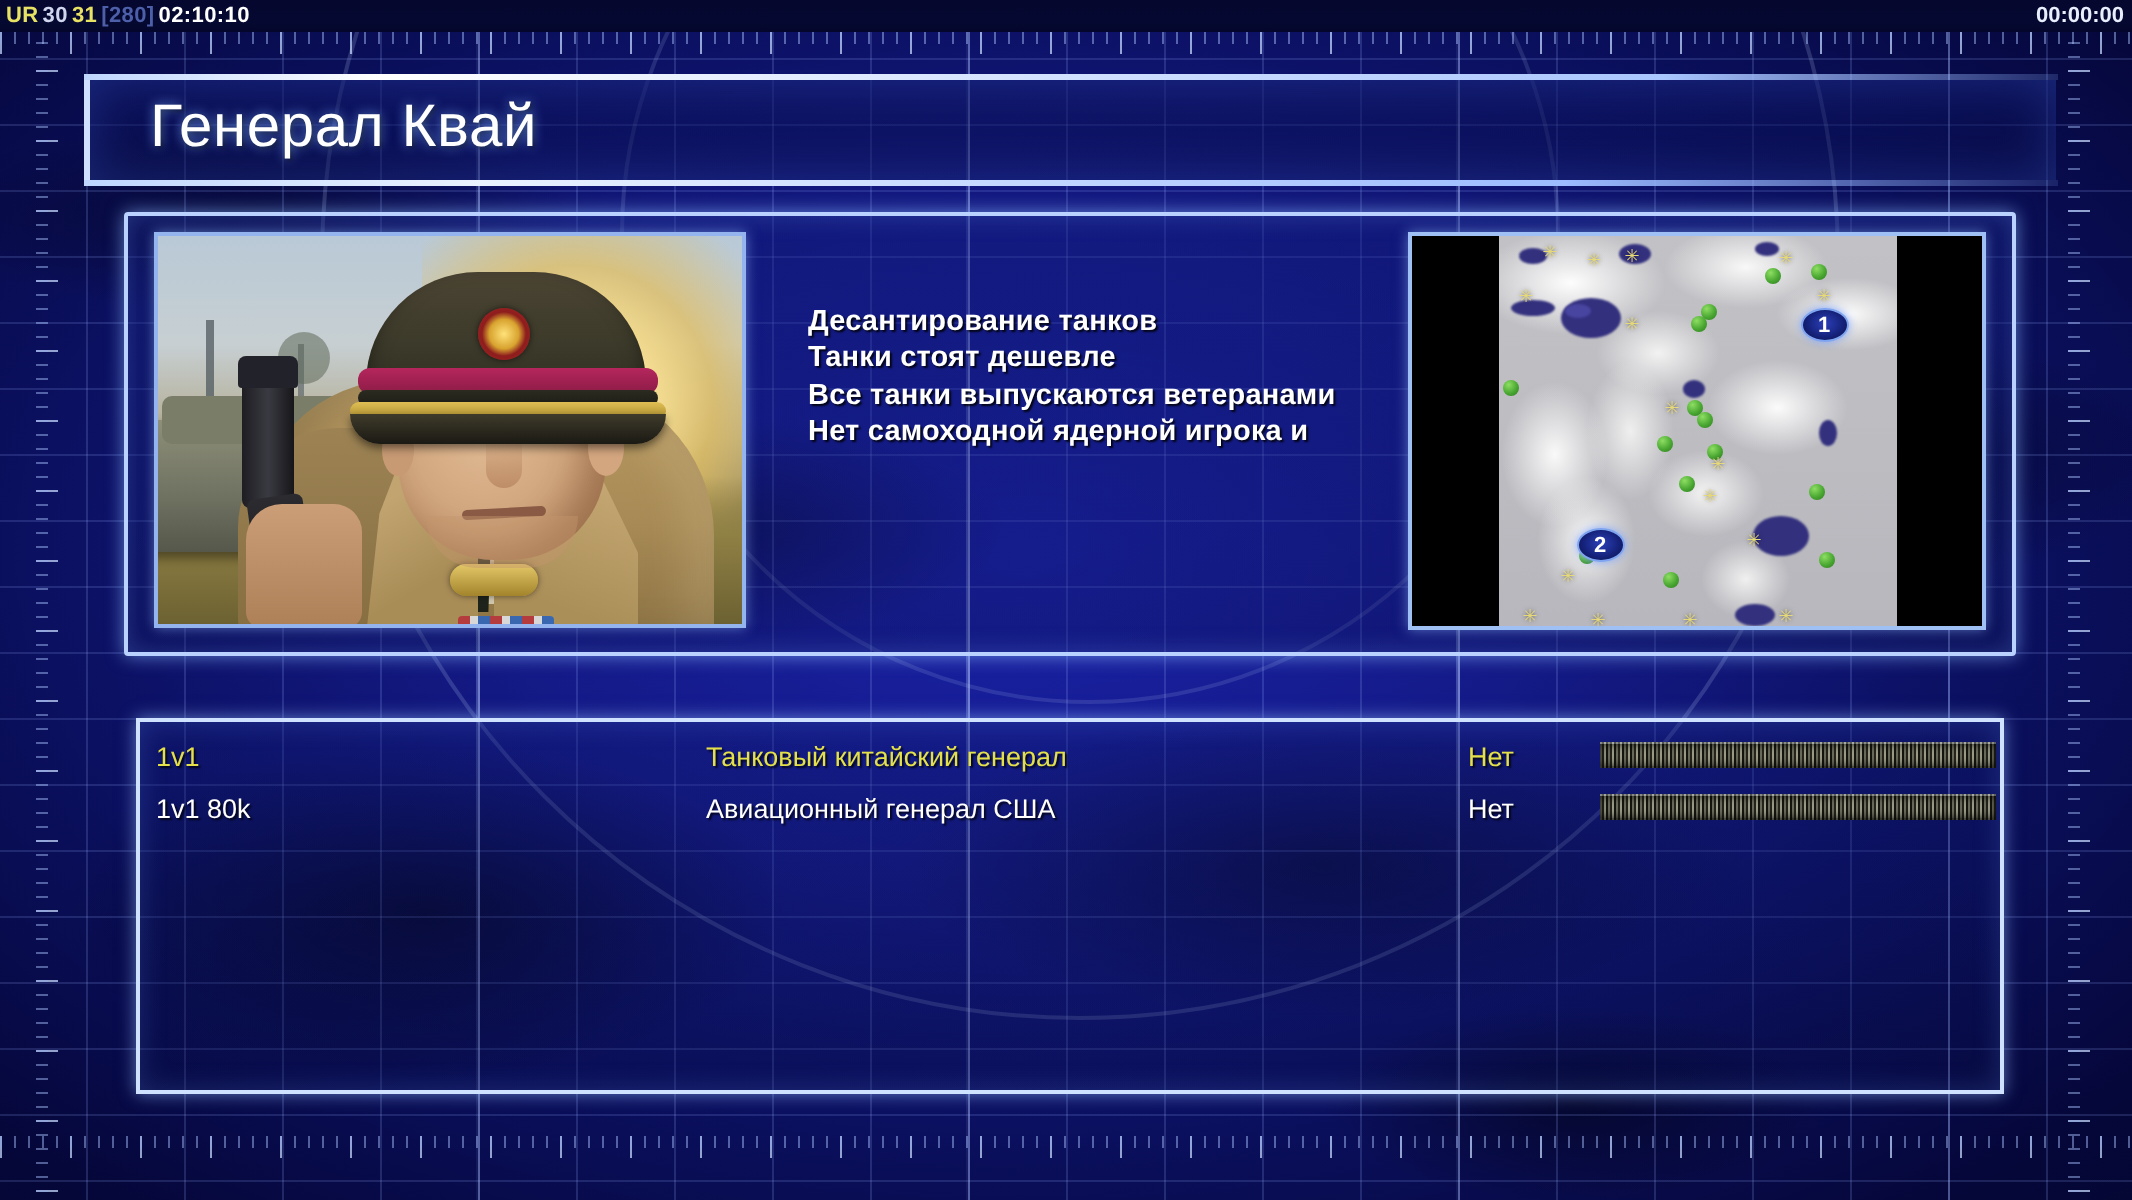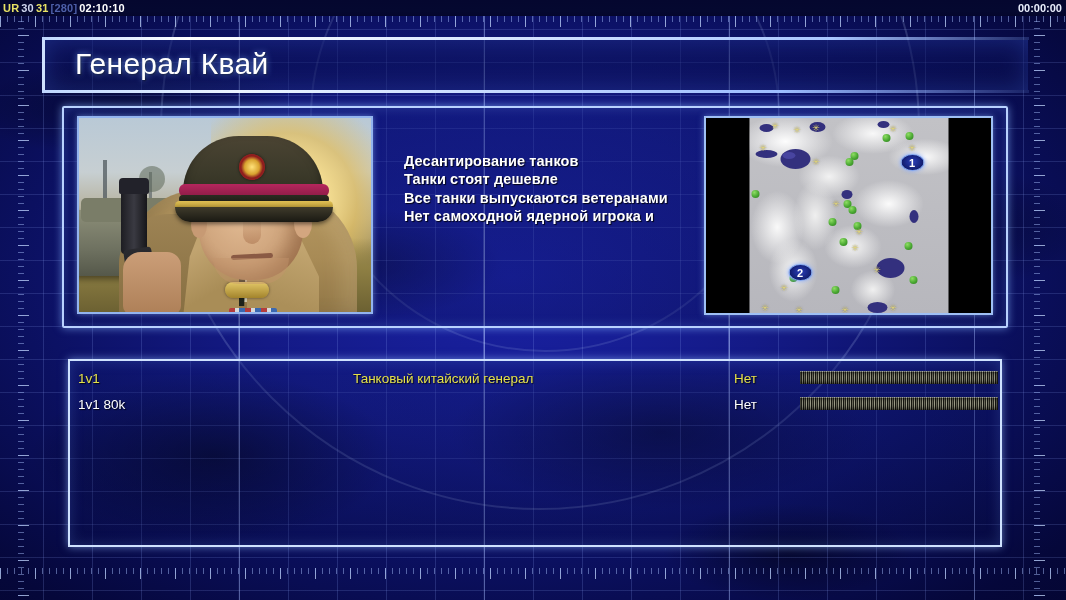--- a/index.html
+++ b/index.html
@@ -489,19 +489,20 @@
 
     <div class="row" style="top:6px;">
       <div class="cell c-name" style="color:#e4e049;">1v1</div>
       <div class="cell c-army" style="color:#e4e049;">Танковый китайский генерал</div>
       <div class="cell c-team" style="color:#e4e049;">Нет</div>
       <div class="progress"></div>
     </div>
 
     <div class="row" style="top:32px;">
       <div class="cell c-name" style="color:#ffffff;">1v1 80k</div>
+      <div class="cell c-army" style="color:#ffffff;">Авиационный генерал США</div>
       <div class="cell c-team" style="color:#ffffff;">Нет</div>
       <div class="progress"></div>
     </div>
   </div>
 
 
 </div>
 
 </body></html>

